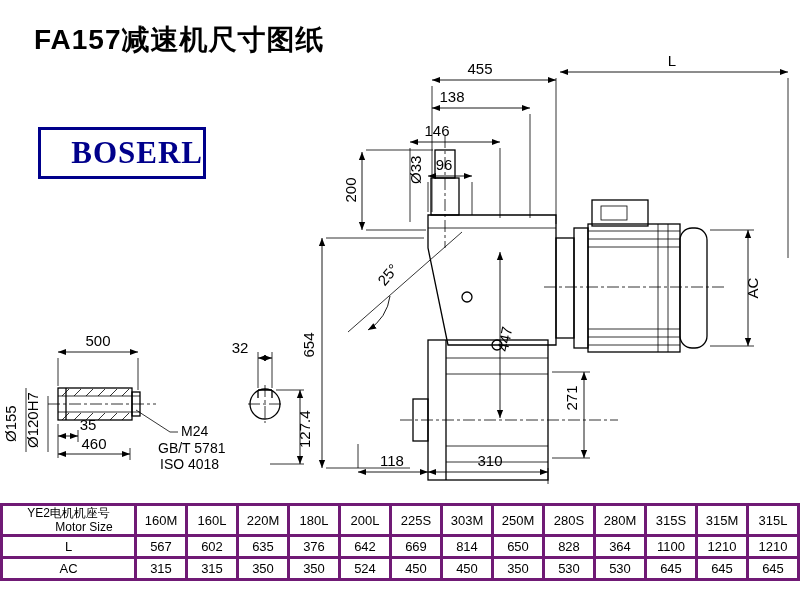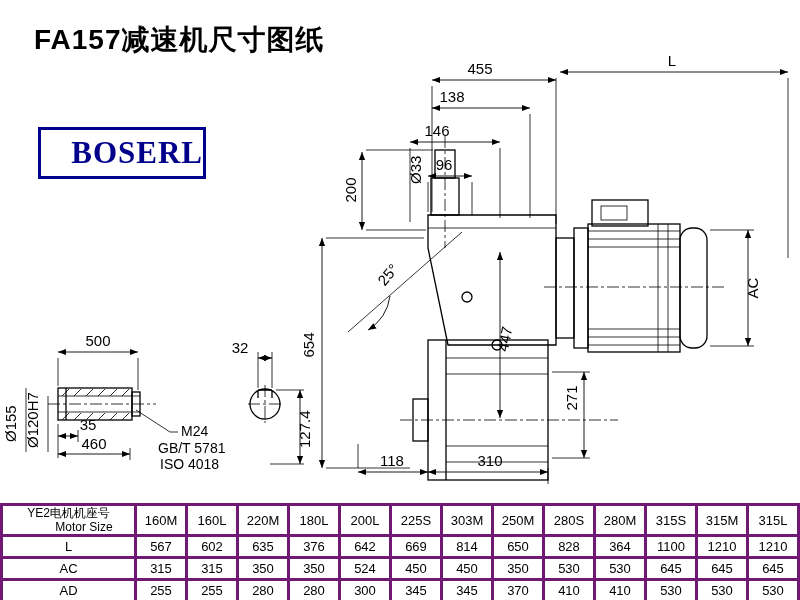--- a/index.html
+++ b/index.html
@@ -248,33 +248,17 @@
         <td>524</td>
         <td>450</td>
         <td>450</td>
         <td>350</td>
         <td>530</td>
         <td>530</td>
         <td>645</td>
         <td>645</td>
         <td>645</td>
       </tr>
-      <tr class="vr">
-        <th>AD</th>
-        <td>255</td>
-        <td>255</td>
-        <td>280</td>
-        <td>280</td>
-        <td>300</td>
-        <td>345</td>
-        <td>345</td>
-        <td>370</td>
-        <td>410</td>
-        <td>410</td>
-        <td>530</td>
-        <td>530</td>
-        <td>530</td>
-      </tr>
     </tbody>
       </table>
   </div>
 
 </div>
 
 </body></html>

